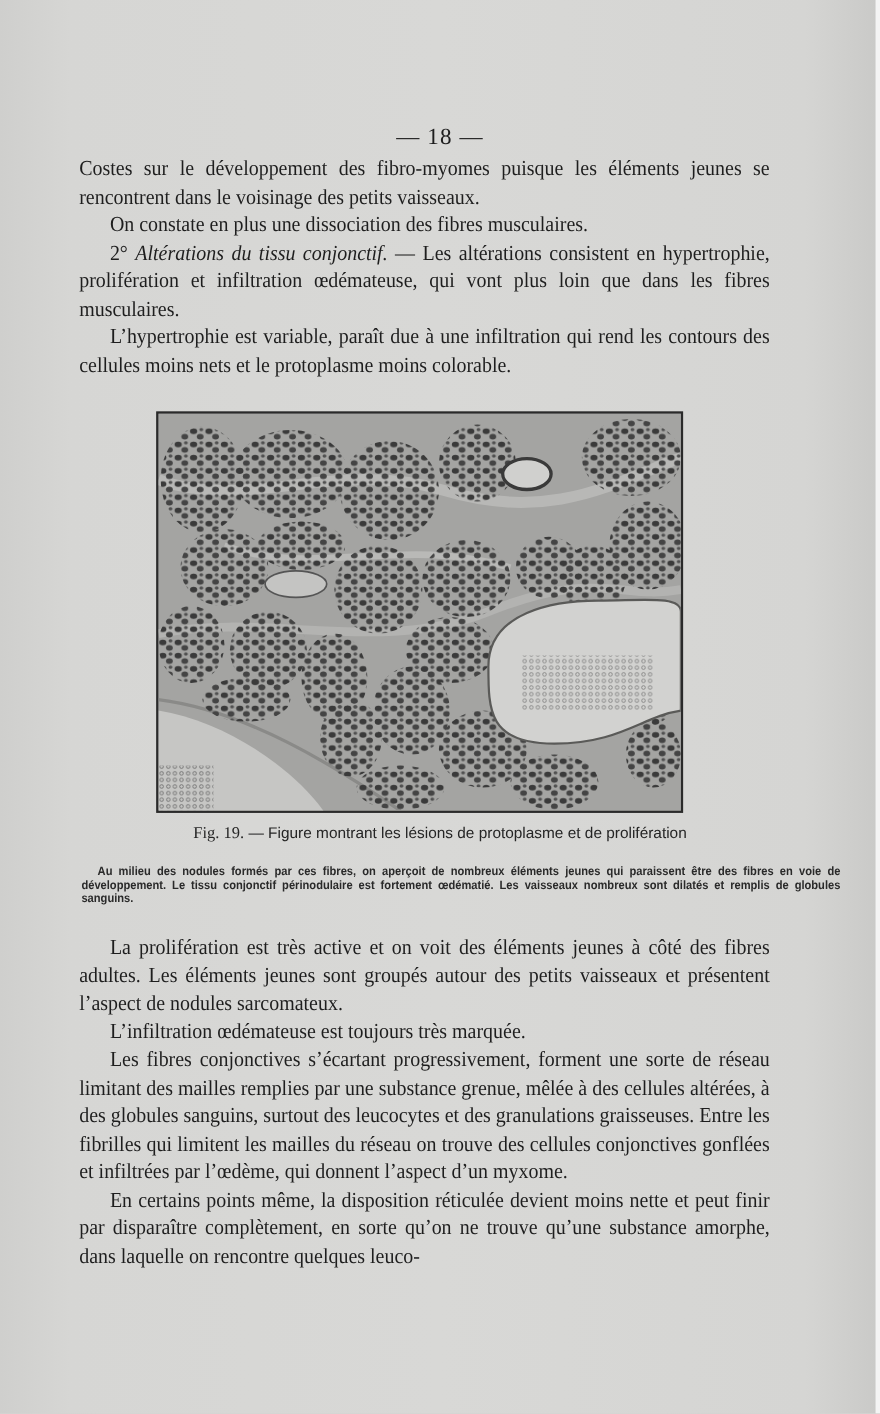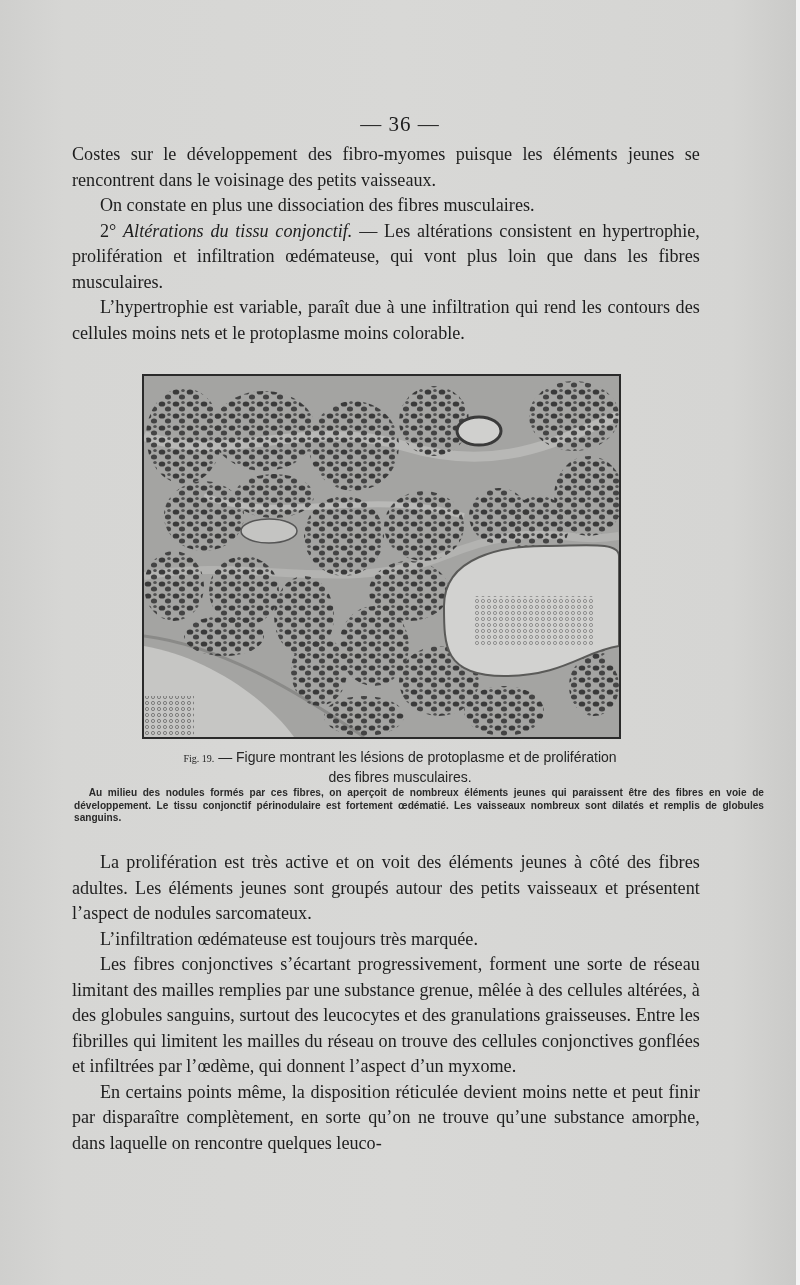--- a/index.html
+++ b/index.html
@@ -33,36 +33,36 @@
     border: 2px solid #2a2a2a;
     background: #9a9a98;
     overflow: hidden;
   }
   .figure svg { display: block; }
   .fig-cap {
     position: absolute; left: 0; width: 800px; top: 748px; text-align: center;
     font-family: "Liberation Sans", "DejaVu Sans", sans-serif;
     font-size: 14px; line-height: 18px; color: #252525;
   }
-  .fig-cap .label { font-family: "Liberation Serif", serif; font-size: 10px; margin-top: 32px; }
+  .fig-cap .label { font-family: "Liberation Serif", serif; font-size: 15px; margin-top: 32px; }
   .fig-desc {
     position: absolute; left: 74px; top: 786px; width: 690px;
     font-family: "Liberation Sans", "DejaVu Sans", sans-serif; font-weight: bold;
     font-size: 11px; line-height: 12.5px; color: #2a2a2a;
     transform: scaleX(0.92); transform-origin: left top; width: 750px;
   }
   .fig-desc p { margin: 0; text-indent: 16px; text-align: justify; text-align-last: left; }
 </style>
 </head>
 <body>
 
 <div class="page"></div>
 <div class="edge"></div>
 
-<div class="folio">— 36 —</div>
+<div class="folio">— 18 —</div>
 
 <div class="para" style="top:141px;">
   <p>Costes sur le développement des fibro-myomes puisque les éléments jeunes se rencontrent dans le voisinage des petits vaisseaux.</p>
   <p class="ind">On constate en plus une dissociation des fibres musculaires.</p>
   <p class="ind"><span>2°</span> <span class="ital">Altérations du tissu conjonctif.</span><span> — Les altérations consistent en hypertrophie, prolifération et infiltration œdémateuse, qui vont plus loin que dans les fibres musculaires.</span></p>
   <p class="ind">L’hypertrophie est variable, paraît due à une infiltration qui rend les contours des cellules moins nets et le protoplasme moins colorable.</p>
 </div>
 
 <div class="figure">
   <svg width="475" height="361" viewBox="0 0 475 361">
@@ -117,21 +117,20 @@
 
     <ellipse cx="125" cy="155" rx="28" ry="12" fill="#c4c4c2" stroke="#555" stroke-width="1.5"></ellipse>
 
     <path d="M0 270 C60 280 120 320 150 361 L0 361 Z" fill="#c6c6c4"></path>
     <path d="M0 320 h50 v41 h-50 z" fill="url(#rbc)"></path>
   </svg>
 </div>
 
 <div class="fig-cap">
   <div><span class="label">Fig. 19.</span><span> — Figure montrant les lésions de protoplasme et de prolifération</span></div>
-  <div>des fibres musculaires.</div>
 </div>
 
 <div class="fig-desc">
   <p>Au milieu des nodules formés par ces fibres, on aperçoit de nombreux éléments jeunes qui paraissent être des fibres en voie de développement. Le tissu conjonctif périnodulaire est fortement œdématié. Les vaisseaux nombreux sont dilatés et remplis de globules sanguins.</p>
 </div>
 
 <div class="para" style="top:849px;">
   <p class="ind">La prolifération est très active et on voit des éléments jeunes à côté des fibres adultes. Les éléments jeunes sont groupés autour des petits vaisseaux et présentent l’aspect de nodules sarcomateux.</p>
   <p class="ind">L’infiltration œdémateuse est toujours très marquée.</p>
   <p class="ind">Les fibres conjonctives s’écartant progressivement, forment une sorte de réseau limitant des mailles remplies par une substance grenue, mêlée à des cellules altérées, à des globules sanguins, surtout des leucocytes et des granulations graisseuses. Entre les fibrilles qui limitent les mailles du réseau on trouve des cellules conjonctives gonflées et infiltrées par l’œdème, qui donnent l’aspect d’un myxome.</p>

